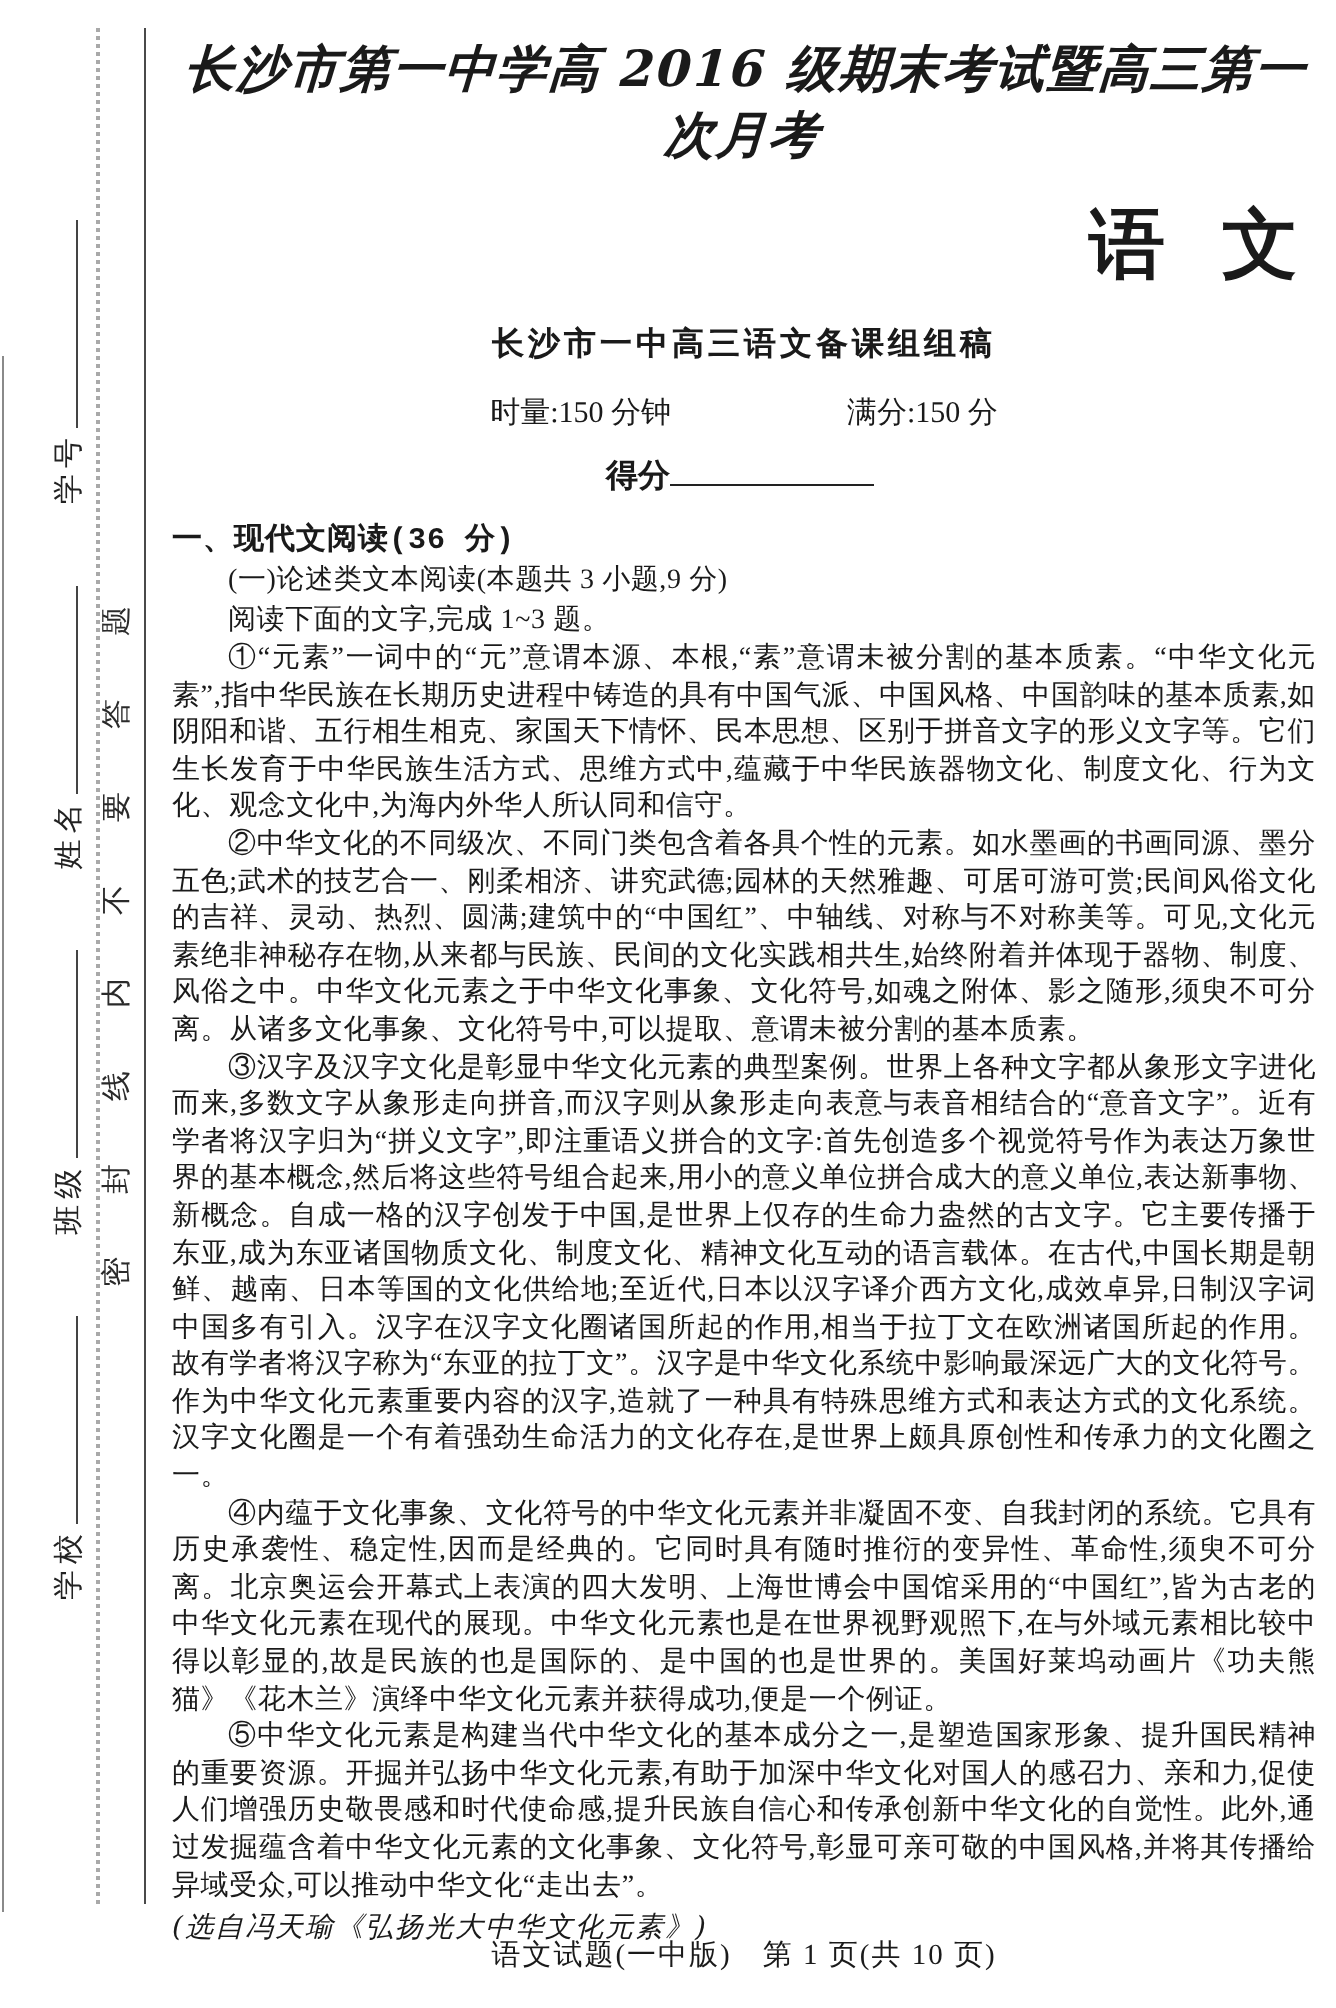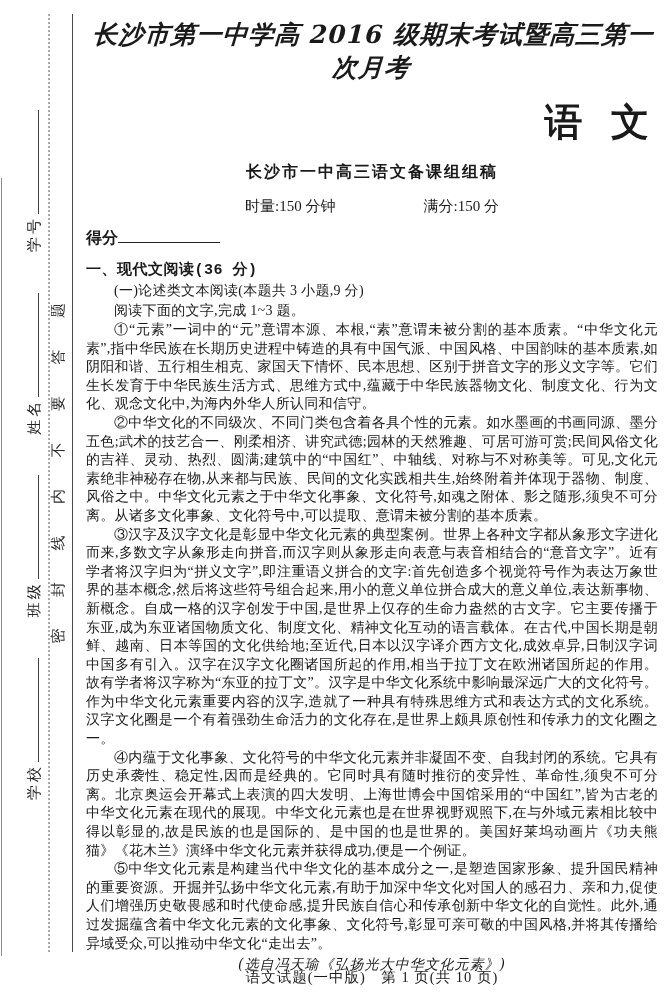--- a/index.html
+++ b/index.html
@@ -65,38 +65,38 @@
     font-size: 38px; letter-spacing: 9px; text-indent: 9px;
   }
   .prepared-by {
     margin-top: 14px; text-align: center;
     font-family: "Liberation Sans", sans-serif; font-weight: bold;
     font-size: 16px; letter-spacing: 2px;
   }
   .time-score { margin-top: 14px; text-align: center; font-size: 15px; }
   .time-score .gap { display: inline-block; width: 88px; }
   .score-row {
-    margin-top: 10px; text-align: left; padding-right: 4px;
+    margin-top: 10px; text-align: center; padding-right: 4px;
     font-family: "Liberation Sans", sans-serif; font-weight: bold; font-size: 16px;
   }
   .score-blank {
     display: inline-block; width: 102px; height: 1em;
     border-bottom: 1.5px solid #222; vertical-align: baseline;
   }
 
   .body-text { margin-top: 11px; font-size: 14px; line-height: 18.6px;
     letter-spacing: 0.3px; text-align: justify; }
   .section-heading {
     font-family: Liberation Mono, monospace; font-weight: bold;
     font-size: 15px; letter-spacing: 0.5px; line-height: 21px;
   }
   .sub-heading, .instruction { text-indent: 2em; line-height: 20px; }
   .para { text-indent: 2em; margin: 0; }
   .attribution {
-    text-align: center; font-style: italic; font-family: "DejaVu Serif", serif;
+    text-align: left; font-style: italic; font-family: "DejaVu Serif", serif;
     margin-top: 1px; letter-spacing: 1px; line-height: 20px;
   }
 
   .page-footer {
     position: absolute; left: 86px; width: 572px; bottom: 17px; z-index: 1;
     text-align: center; font-size: 14.5px; letter-spacing: 1px;
   }
 </style>
 </head>
 <body>

